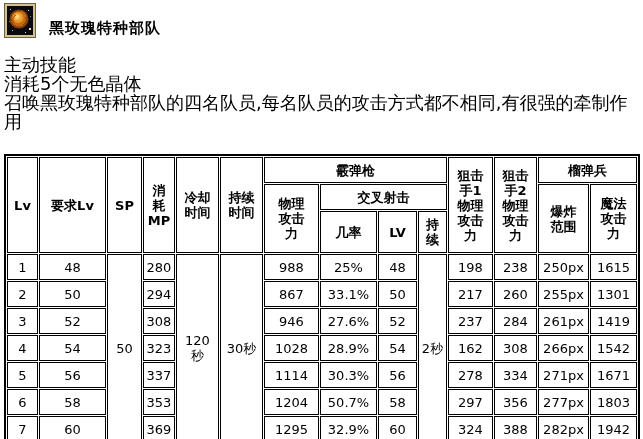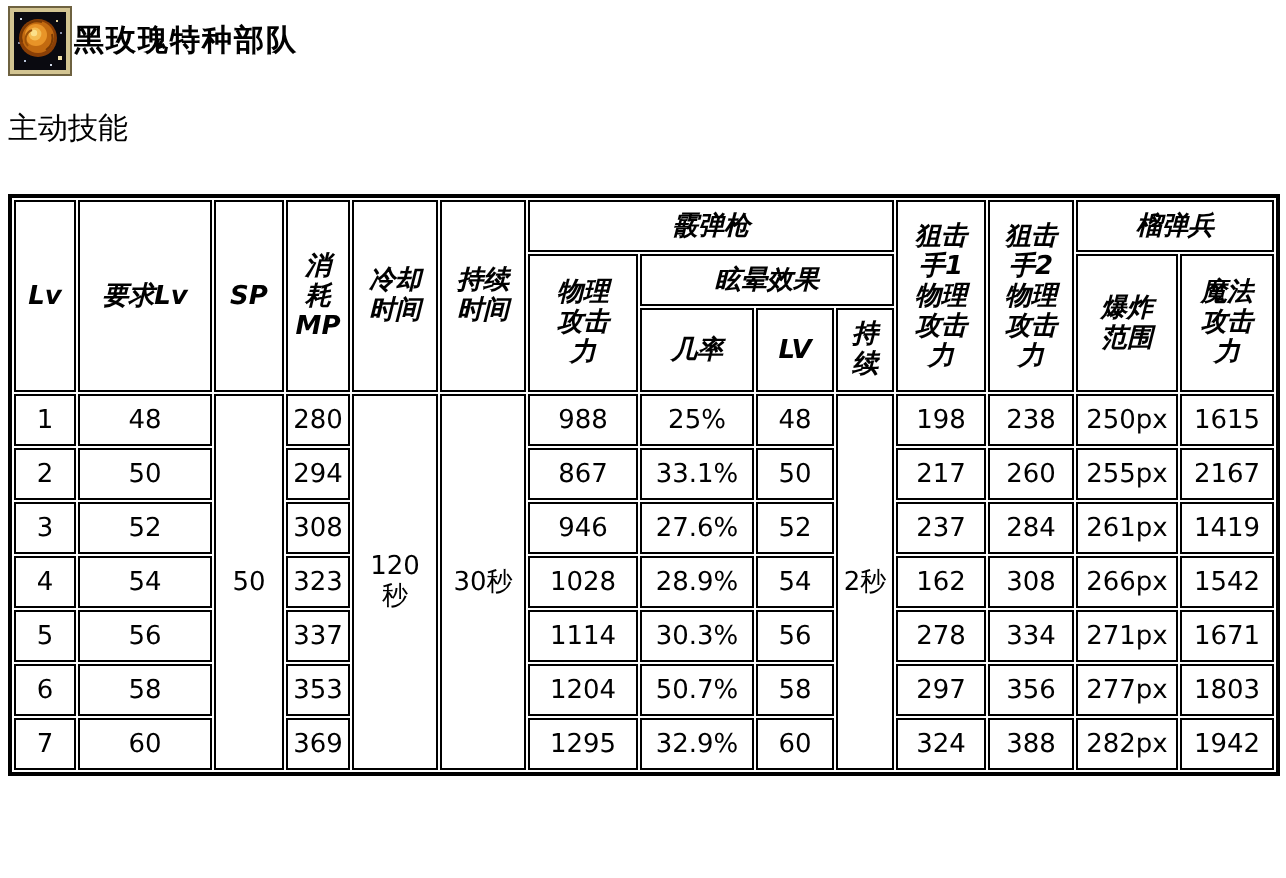--- a/index.html
+++ b/index.html
@@ -3,45 +3,45 @@
 <meta charset="utf-8">
 <style>
   html, body { margin: 0; padding: 0; }
   body {
     width: 643px; height: 439px; overflow: hidden;
     background: #ffffff; color: #000000;
     font-family: "DejaVu Sans", "Liberation Sans", sans-serif;
   }
   .page { padding: 3px 0 0 4px; }
 
-  .title-row { display: flex; align-items: center; gap: 1px; }
+  .title-row { display: flex; align-items: flex-end; gap: 13px; }
   .skill-icon { display: block; width: 32px; height: 35px; flex: 0 0 auto; }
   .skill-title { font-size: 15px; font-weight: bold; letter-spacing: 1px; }
 
-  .desc { margin-top: 17px; font-size: 15px; line-height: 19px; }
+  .desc { margin-top: 17px; font-size: 18px; line-height: 19px; }
 
   table.stats {
     margin-top: 23px;
     border-collapse: separate;
     border-spacing: 1px;
     border: 2px solid #000;
     table-layout: fixed;
     background: #ffffff;
   }
   .stats th, .stats td {
     border: 1px solid #000;
     box-sizing: border-box;
     text-align: center;
     vertical-align: middle;
     font-size: 13px;
     line-height: 15px;
     padding: 0 1px;
     overflow: hidden;
   }
-  .stats th { font-weight: bold; white-space: pre-line; font-style: italic; }
+  .stats th { font-weight: bold; white-space: pre-line; }
   .stats td.pre { white-space: pre-line; }
   tr.hr1 { height: 26px; }
   tr.hr2 { height: 26px; }
   tr.hr3 { height: 42px; }
   tr.data { height: 26px; }
 </style>
 </head>
 <body>
 
 <div class="page">
@@ -65,20 +65,22 @@
       <circle cx="13" cy="13.5" r="1.6" fill="#fbe08a"></circle>
       <path d="M7 18 a8 8 0 0 1 10 -10" stroke="#7a3a04" fill="none" stroke-width="1"></path>
       <path d="M19 22 a7 7 0 0 0 3 -8" stroke="#7a3a04" fill="none" stroke-width="1"></path>
       <path d="M10 20 a5 5 0 0 1 2 -8" stroke="#9a5008" fill="none" stroke-width="1"></path>
     </svg>
     <span class="skill-title">黑玫瑰特种部队</span>
   </div>
 
   <div class="desc">
     <div>主动技能</div>
+    <div>消耗5个无色晶体</div>
+    <div>召唤黑玫瑰特种部队的四名队员,每名队员的攻击方式都不相同,有很强的牵制作用</div>
   </div>
 
   <table class="stats">
     <colgroup>
       <col style="width:31px">
         <col style="width:67px">
         <col style="width:35px">
         <col style="width:32px">
       <col style="width:43px">
         <col style="width:43px">
@@ -113,21 +115,21 @@
 手2
 物理
 攻击
 力</th>
       <th colspan="2">榴弹兵</th>
     </tr>
     <tr class="hr2">
       <th rowspan="2">物理
 攻击
 力</th>
-      <th colspan="3">眩晕效果</th>
+      <th colspan="3">交叉射击</th>
       <th rowspan="2">爆炸
 范围</th>
       <th rowspan="2">魔法
 攻击
 力</th>
     </tr>
     <tr class="hr3">
       <th>几率</th>
       <th>LV</th>
       <th>持
@@ -154,21 +156,21 @@
     <tr class="data">
       <td>2</td>
       <td>50</td>
       <td>294</td>
       <td>867</td>
       <td>33.1%</td>
       <td>50</td>
       <td>217</td>
       <td>260</td>
       <td>255px</td>
-      <td>2167</td>
+      <td>1301</td>
     </tr>
     <tr class="data">
       <td>3</td>
       <td>52</td>
       <td>308</td>
       <td>946</td>
       <td>27.6%</td>
       <td>52</td>
       <td>237</td>
       <td>284</td>

